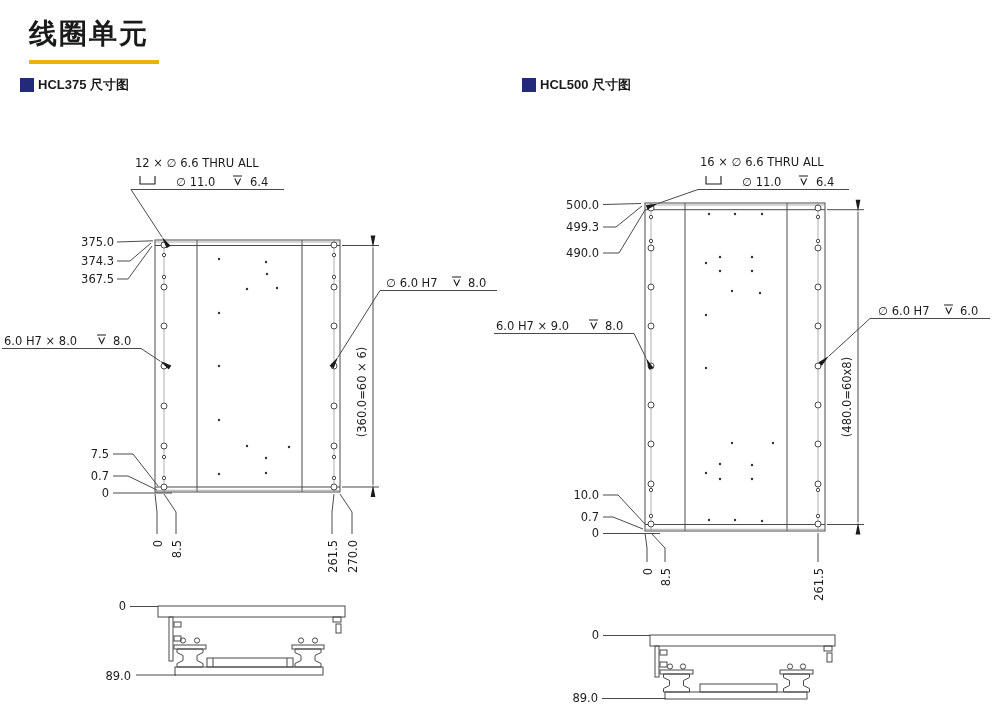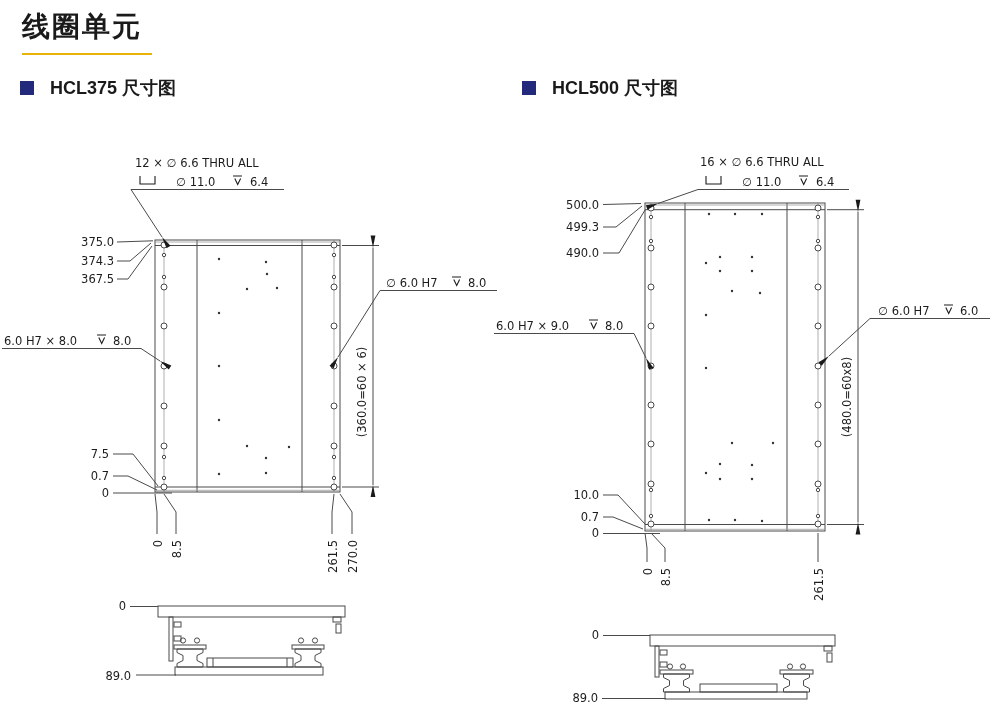--- a/index.html
+++ b/index.html
@@ -1,20 +1,20 @@
 <!DOCTYPE html>
 <html><head>
 <meta charset="utf-8">
 <style>
   html,body{margin:0;padding:0;background:#fff;}
   .page{position:relative;width:994px;height:710px;background:#fff;overflow:hidden;
         font-family:"Liberation Sans","DejaVu Sans",sans-serif;color:#1a1a1a;}
-  h1.title{position:absolute;left:22px;top:8px;margin:0;font-size:28px;font-weight:bold;
-           letter-spacing:2px;border-bottom:2px solid #eab308;padding:0 10px 7px 0;}
-  .sec{position:absolute;top:76px;font-size:18px;font-weight:bold;display:flex;align-items:center;gap:16px;}
+  h1.title{position:absolute;left:22px;top:8px;margin:7px;font-size:28px;font-weight:bold;
+           letter-spacing:2px;border-bottom:4px solid #eab308;padding:0 10px 7px 0;}
+  .sec{position:absolute;top:76px;font-size:13px;font-weight:bold;display:flex;align-items:center;gap:4px;}
   .bullet{width:14px;height:14px;display:inline-block;background:#232a7c;}
   svg text{font-family:"DejaVu Sans","Liberation Sans",sans-serif;}
 </style>
 </head>
 <body>
 
 <div class="page">
 
   <h1 class="title">线圈单元</h1>
 

